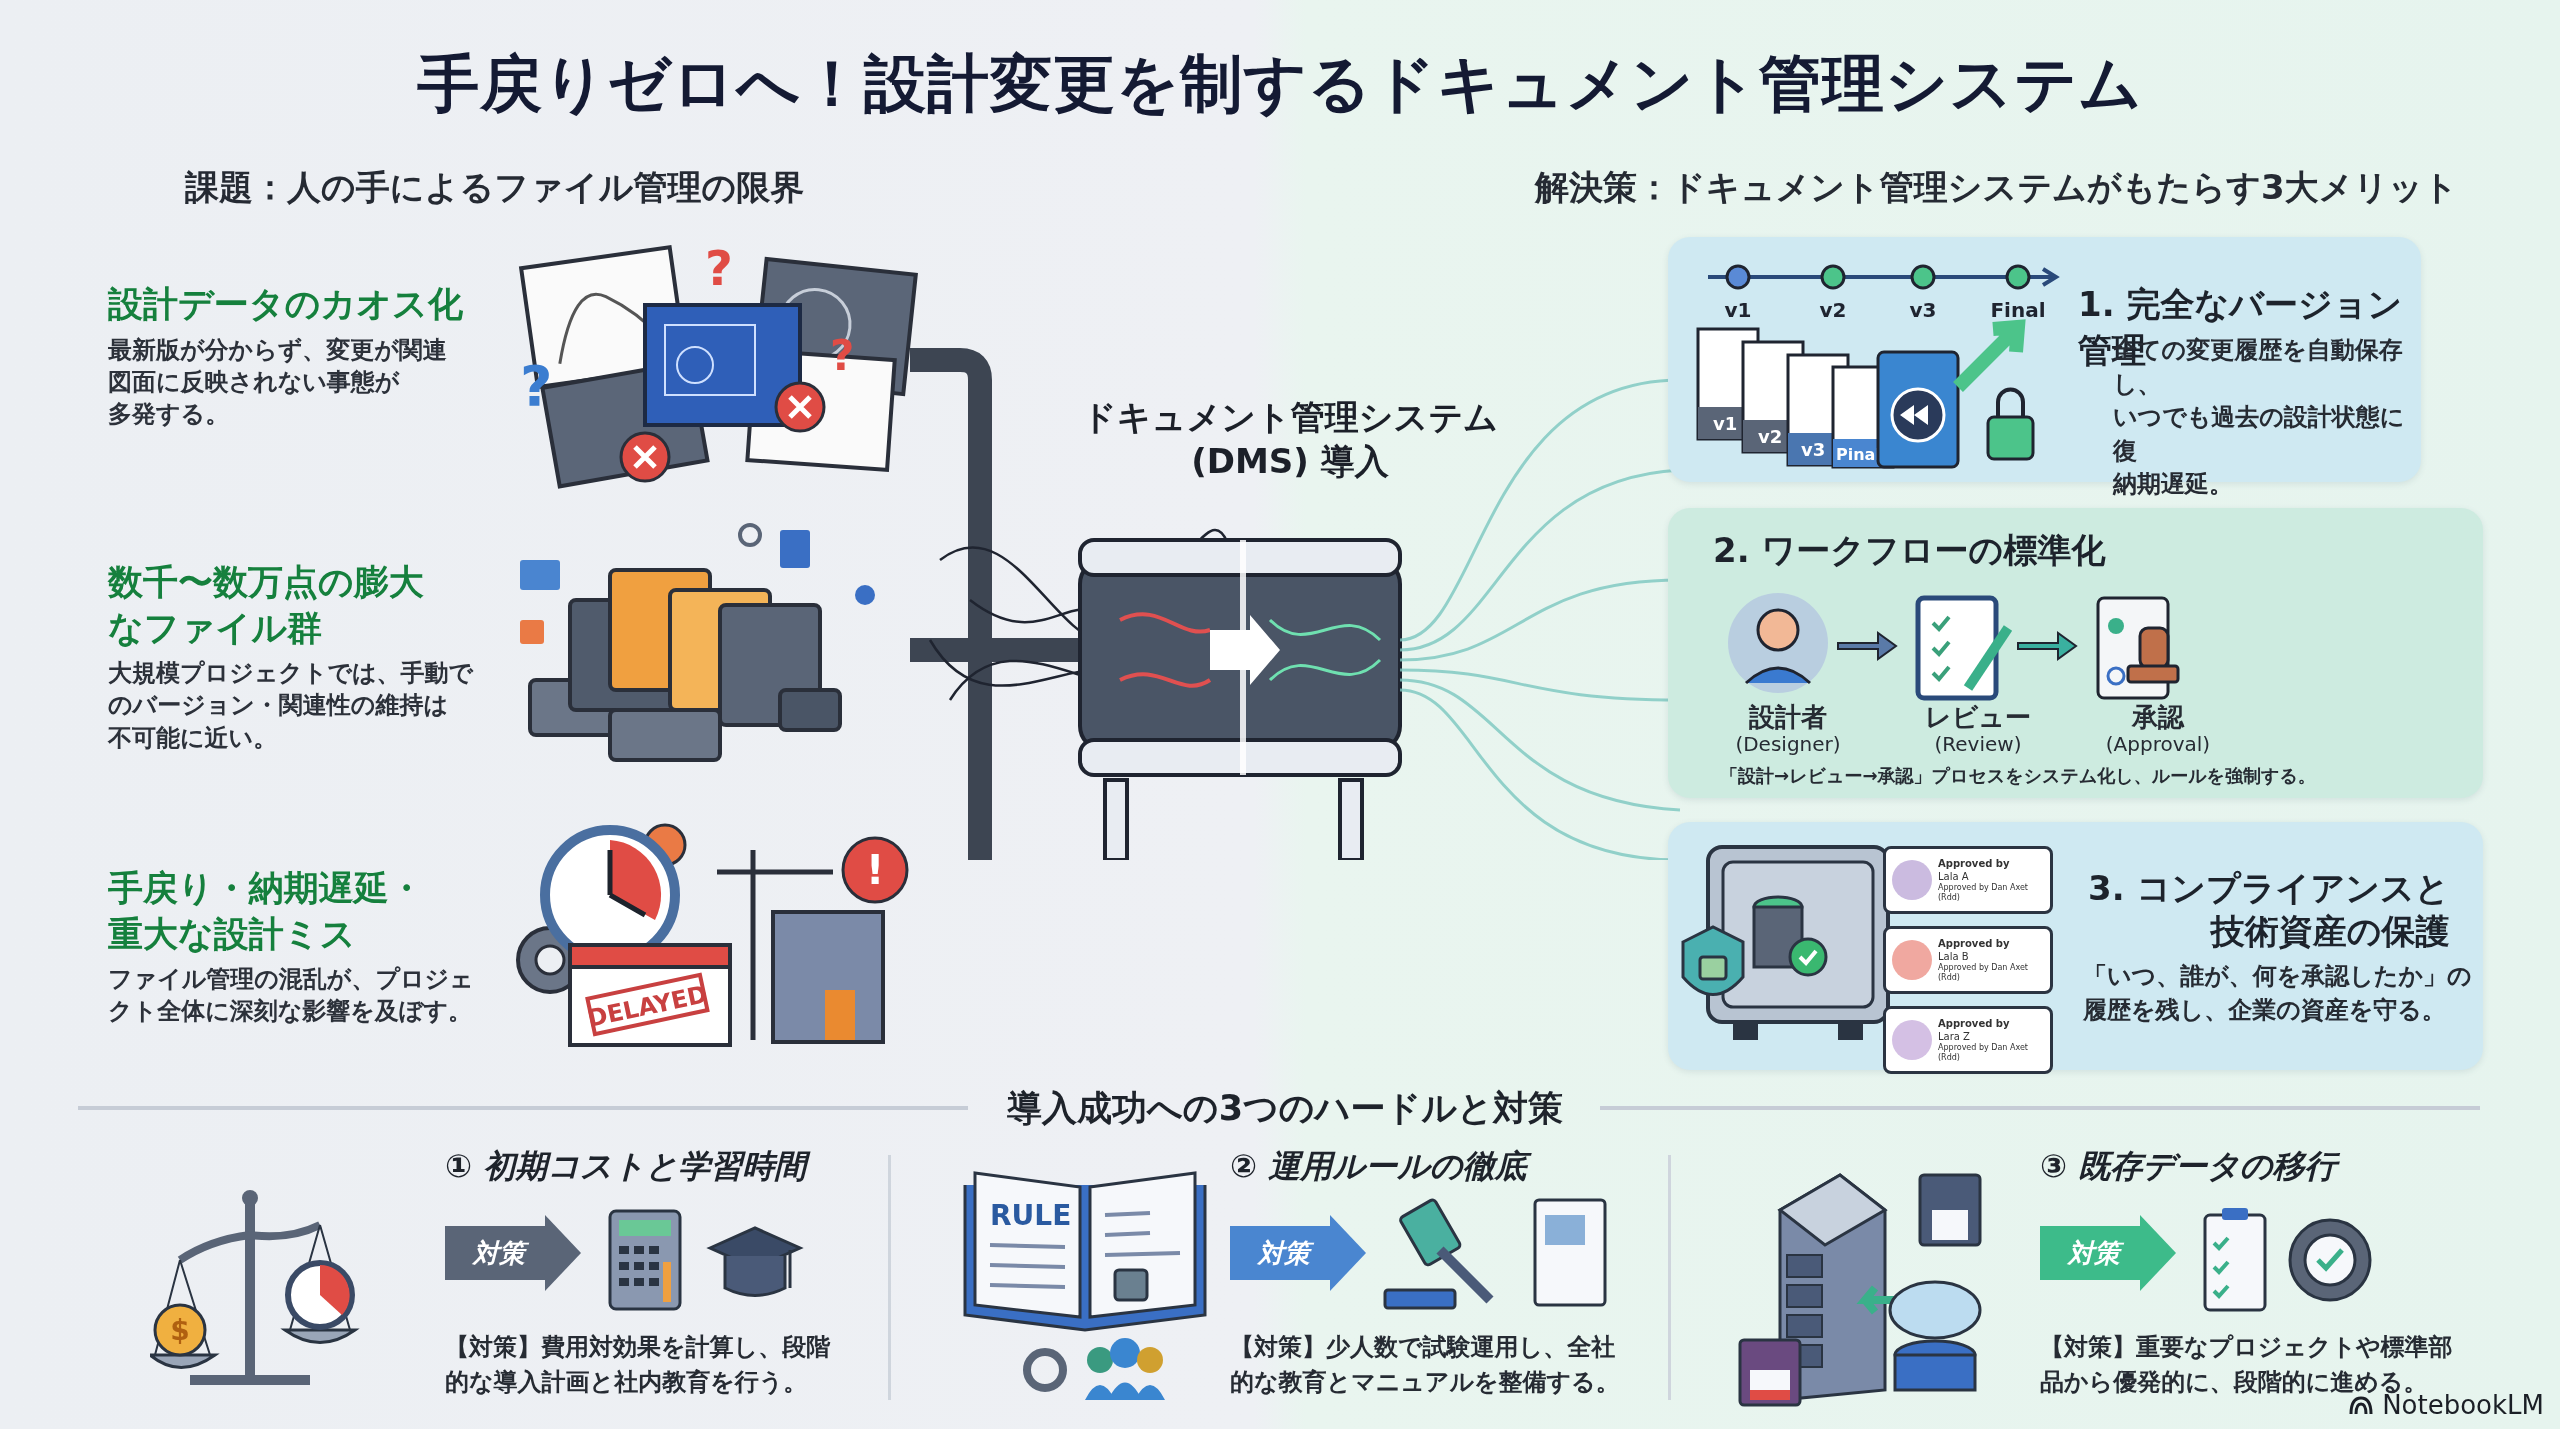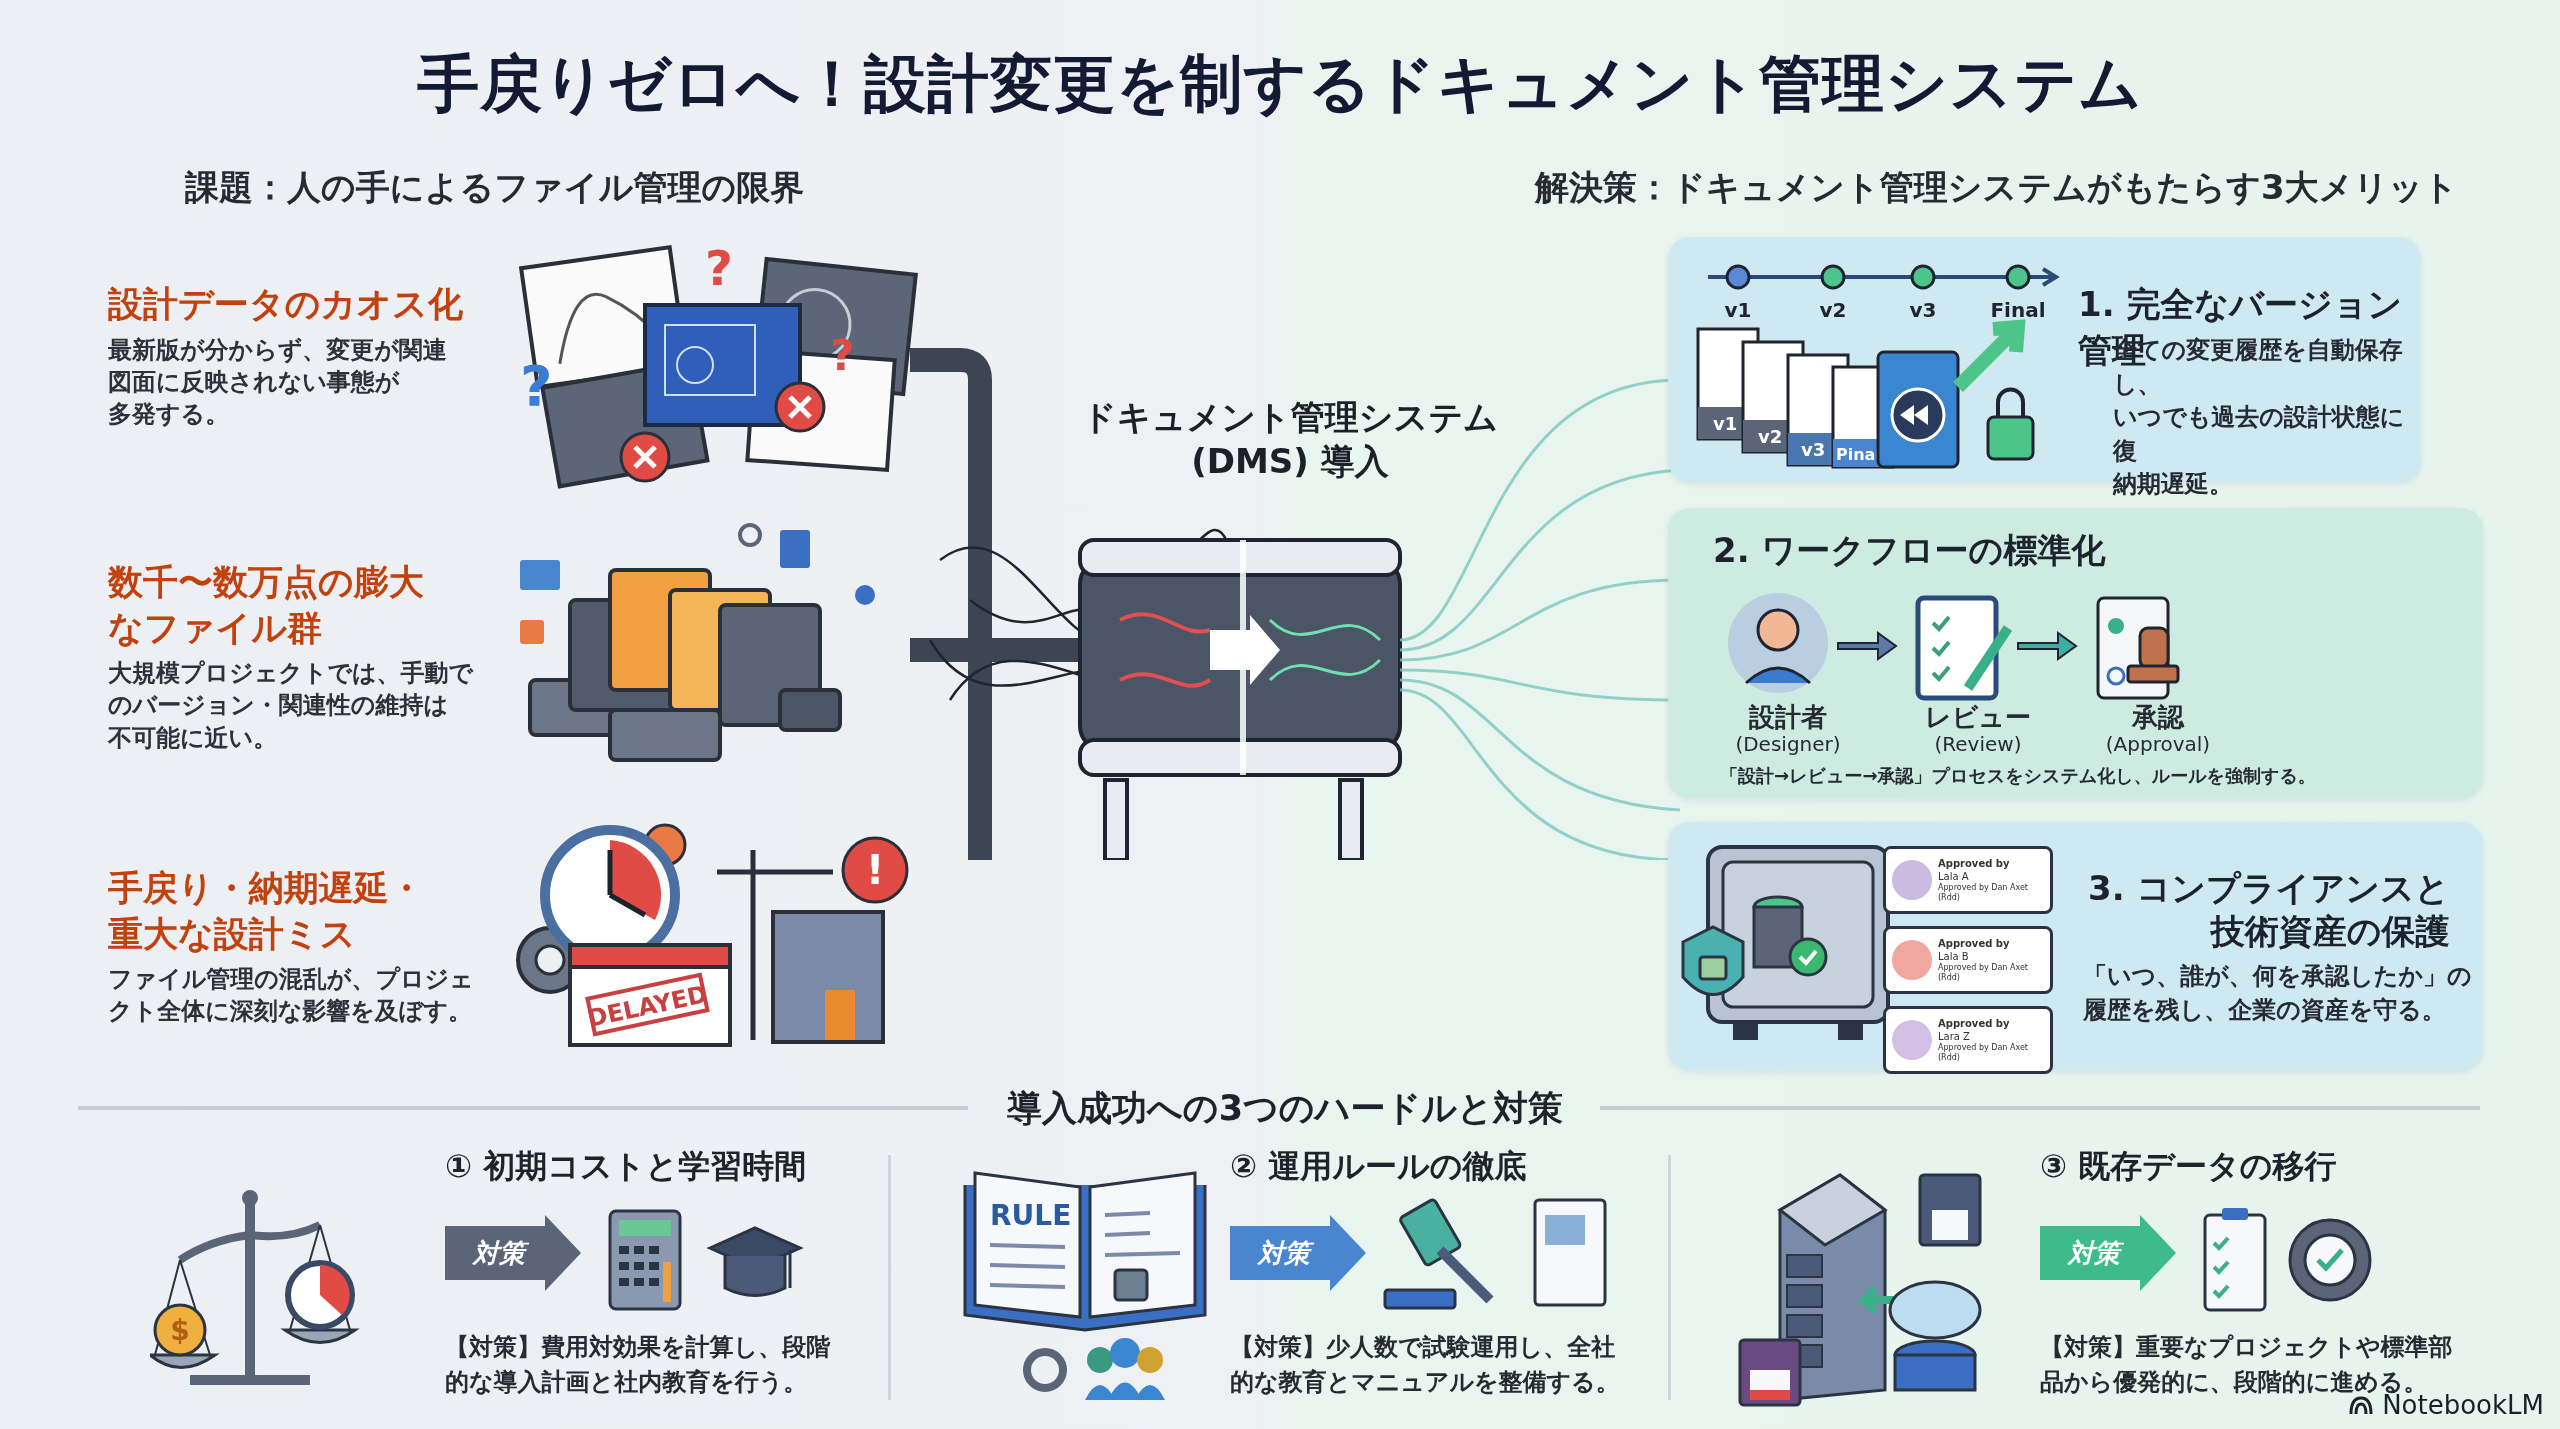--- a/index.html
+++ b/index.html
@@ -9,33 +9,33 @@
     color: #1f2430;
     background: linear-gradient(90deg, #eceff3 0%, #eef0f4 49%, #e9f5ef 51%, #e6f4ee 100%);
     position: relative;
   }
   .abs { position: absolute; }
   .title {
     left: 0; width: 2560px; top: 42px; text-align: center;
     font-size: 62px; font-weight: bold; color: #141a33; letter-spacing: 1px;
   }
   .section-head { font-size: 34px; font-weight: bold; color: #252a33; }
-  .issue-title { font-size: 35px; font-weight: bold; color: #c2410c; line-height: 1.3; }
+  .issue-title { font-size: 35px; font-weight: bold; color: #15803d; line-height: 1.3; }
   .issue-desc { font-size: 24px; font-weight: bold; color: #2c313a; line-height: 1.35; margin-top: 6px; }
   .card {
     border-radius: 22px; background: #cfe9f2;
     box-shadow: 0 2px 6px rgba(60,90,110,0.12);
   }
   .card.green { background: #cdebe0; }
   .merit-title { font-size: 34px; font-weight: bold; color: #1d232c; }
   .merit-desc { font-size: 24px; font-weight: bold; color: #262b33; line-height: 1.4; }
   .wf-label { font-size: 26px; font-weight: bold; text-align: center; color: #262b33; line-height: 1.15; }
   .wf-sub { font-size: 20px; font-weight: normal; }
   .divider { height: 4px; background: #c6ccd6; }
-  .hurdle-title { font-size: 32px; font-weight: bold; color: #1e232b; }
+  .hurdle-title { font-size: 32px; font-weight: bold; color: #1e232b; font-style: italic; }
   .hurdle-desc { font-size: 24px; font-weight: bold; color: #262b33; line-height: 1.45; }
   .arrow-box {
     height: 70px; display: flex; align-items: center; color: #fff; font-size: 26px; font-weight: bold; font-style: italic;
   }
   .arrow-box .body { height: 54px; display: flex; align-items: center; padding-left: 28px; width: 100px; }
   .arrow-box .head { width: 0; height: 0; border-top: 38px solid transparent; border-bottom: 38px solid transparent; }
   .vsep { width: 3px; background: #cfd5dd; }
   .center-label { font-size: 34px; font-weight: bold; text-align: center; color: #1c2029; line-height: 1.3; }
   .notebook { font-size: 26px; color: #1b1f26; display: flex; align-items: center; gap: 8px; }
   .approval-card {

